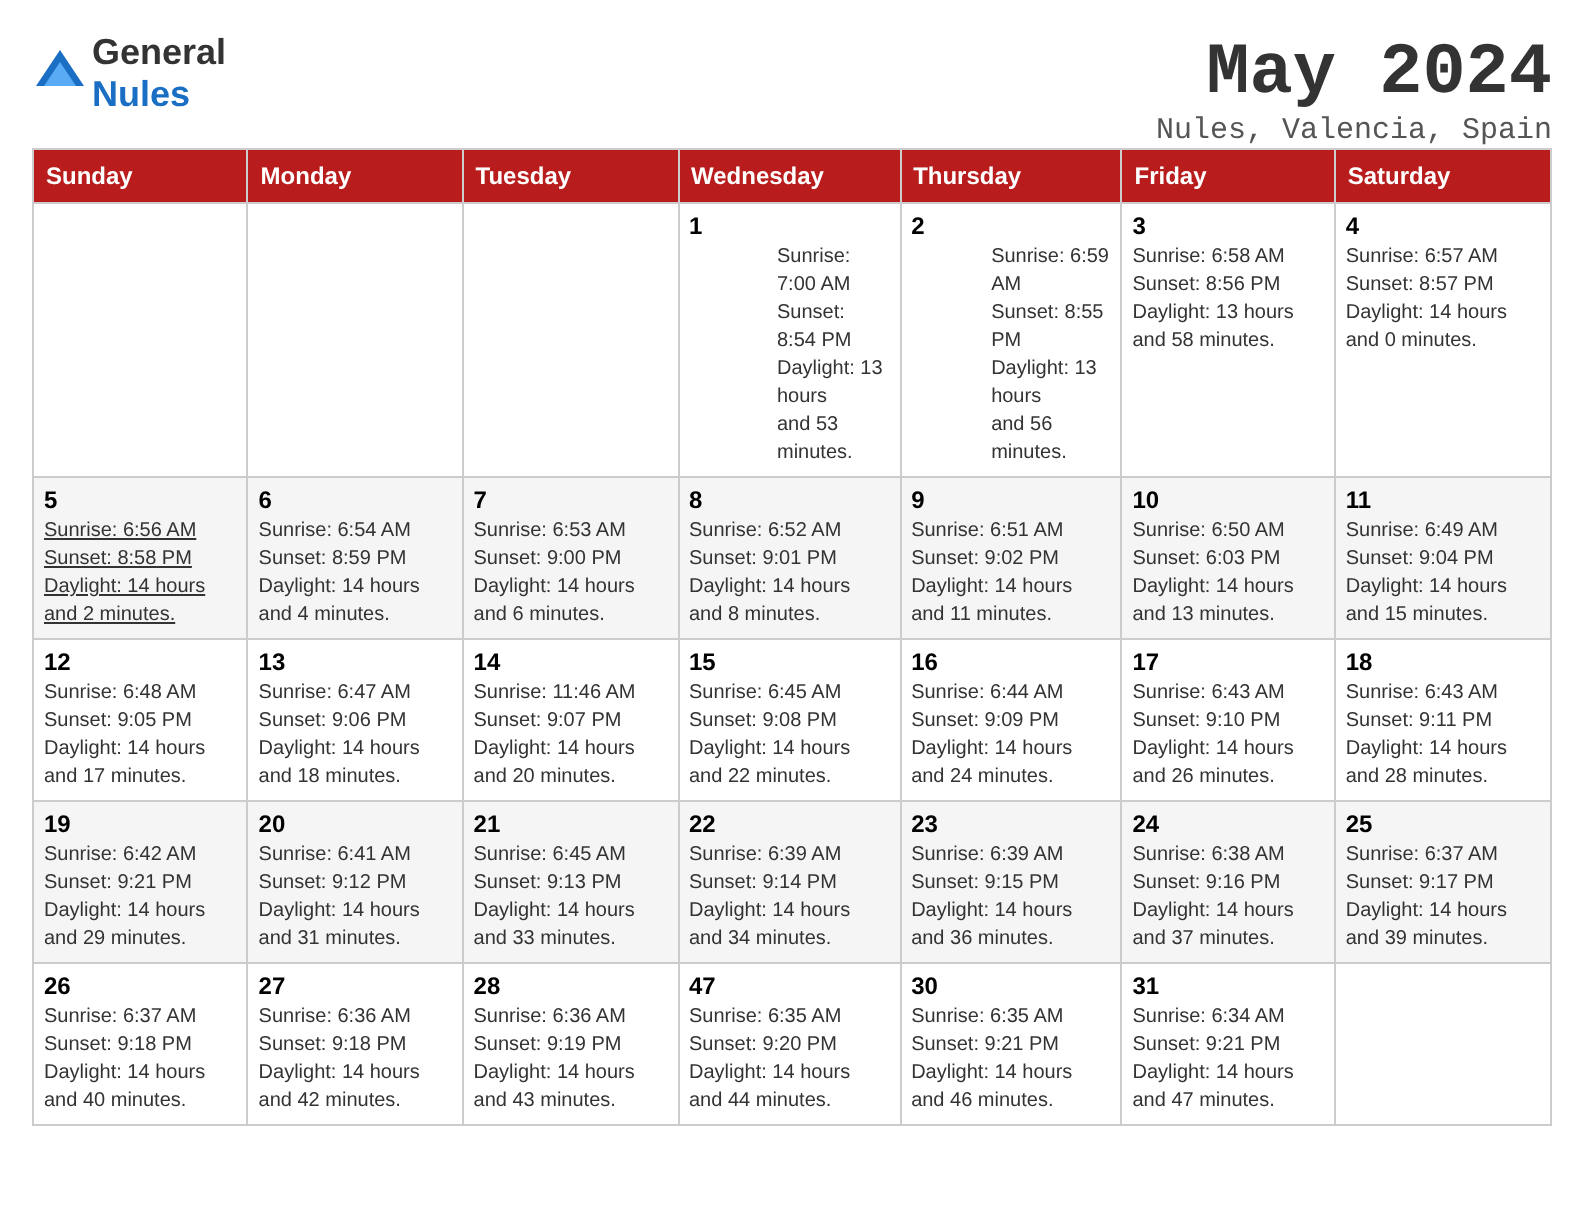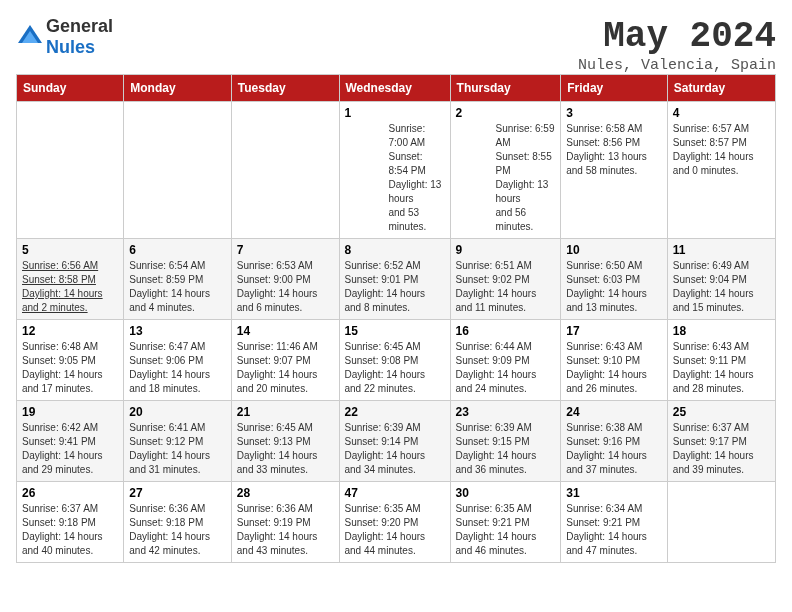--- a/index.html
+++ b/index.html
@@ -252,21 +252,21 @@
           <div class="day-info" style="white-space: pre-line;">Sunrise: 6:43 AM
 Sunset: 9:11 PM
 Daylight: 14 hours
 and 28 minutes.</div>
         </td>
       </tr>
       <tr>
         <td>
           <span class="day-number">19</span>
           <div class="day-info" style="white-space: pre-line;">Sunrise: 6:42 AM
-Sunset: 9:41 PM
+Sunset: 9:21 PM
 Daylight: 14 hours
 and 29 minutes.</div>
         </td>
         <td>
           <span class="day-number">20</span>
           <div class="day-info" style="white-space: pre-line;">Sunrise: 6:41 AM
 Sunset: 9:12 PM
 Daylight: 14 hours
 and 31 minutes.</div>
         </td>

